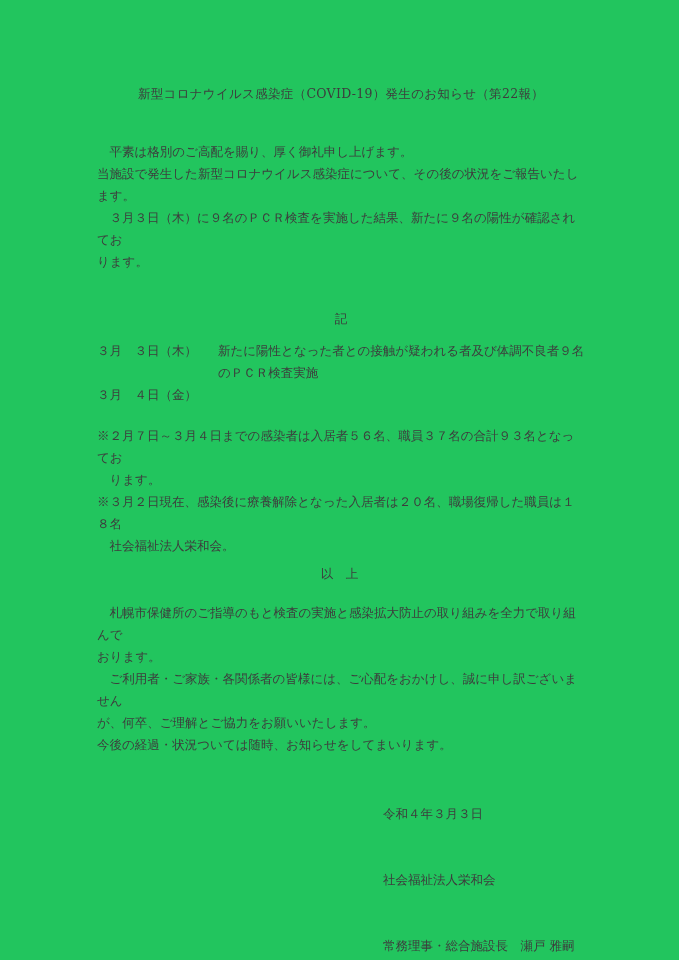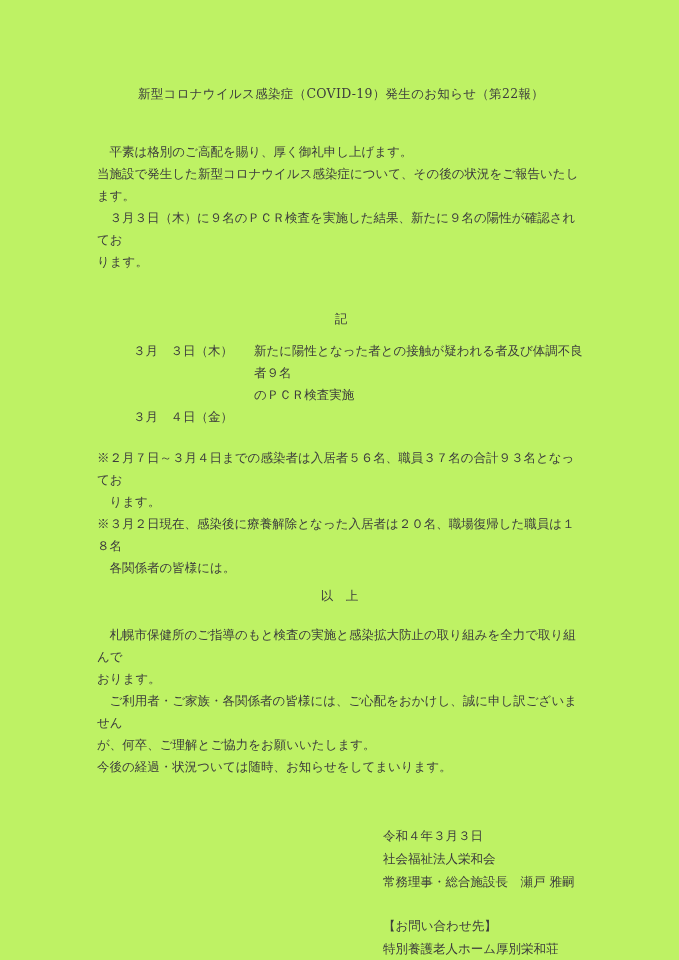--- a/index.html
+++ b/index.html
@@ -5,21 +5,21 @@
   html, body {
     margin: 0;
     padding: 0;
     background: #ffffff;
   }
   .page {
     position: relative;
     width: 679px;
     height: 960px;
     margin: 0 auto;
-    background: #bef264;
+    background: #22c55e;
     box-sizing: border-box;
     padding: 83px 94px 0 97px;
     font-family: "DejaVu Serif", "Liberation Serif", serif;
     font-size: 12.5px;
     color: #3d3d3d;
     overflow: hidden;
   }
   .line {
     line-height: 22px;
     white-space: pre-wrap;
@@ -37,37 +37,36 @@
     text-align: center;
     line-height: 22px;
   }
   .record { margin-top: 10px; }
   .rec-row { display: flex; }
   .rec-date {
     width: 121px;
     flex: 0 0 121px;
     line-height: 22px;
     white-space: pre-wrap;
-    margin-left: 36px;
   }
   .rec-body { flex: 1; }
   .notes { margin-top: 19px; }
   .closing-mark {
     margin-top: 6px;
     text-align: center;
     line-height: 22px;
     white-space: pre-wrap;
     padding-right: 3px;
   }
   .closing { margin-top: 17px; }
   .signature {
     margin-top: 46px;
     padding-left: 286px;
   }
-  .signature .line { line-height: 23px; }
+  .signature .line { line-height: 23px; margin-top: 43px; }
   .contact {
     margin-top: 21px;
     padding-left: 286px;
   }
   .contact .line { line-height: 23px; }
 </style>
 </head>
 <body>
 
 <div class="page">
@@ -93,21 +92,21 @@
     </div>
     <div class="rec-row">
       <div class="rec-date">３月　４日（金）</div>
     </div>
   </div>
 
   <div class="notes">
     <div class="line">※２月７日～３月４日までの感染者は入居者５６名、職員３７名の合計９３名となってお</div>
     <div class="line">　ります。</div>
     <div class="line">※３月２日現在、感染後に療養解除となった入居者は２０名、職場復帰した職員は１８名</div>
-    <div class="line">　各関係者の皆様には。</div>
+    <div class="line">　社会福祉法人栄和会。</div>
   </div>
 
   <div class="closing-mark">以　上</div>
 
   <div class="closing">
     <div class="line">　札幌市保健所のご指導のもと検査の実施と感染拡大防止の取り組みを全力で取り組んで</div>
     <div class="line">おります。</div>
     <div class="line">　ご利用者・ご家族・各関係者の皆様には、ご心配をおかけし、誠に申し訳ございません</div>
     <div class="line">が、何卒、ご理解とご協力をお願いいたします。</div>
     <div class="line">今後の経過・状況ついては随時、お知らせをしてまいります。</div>

